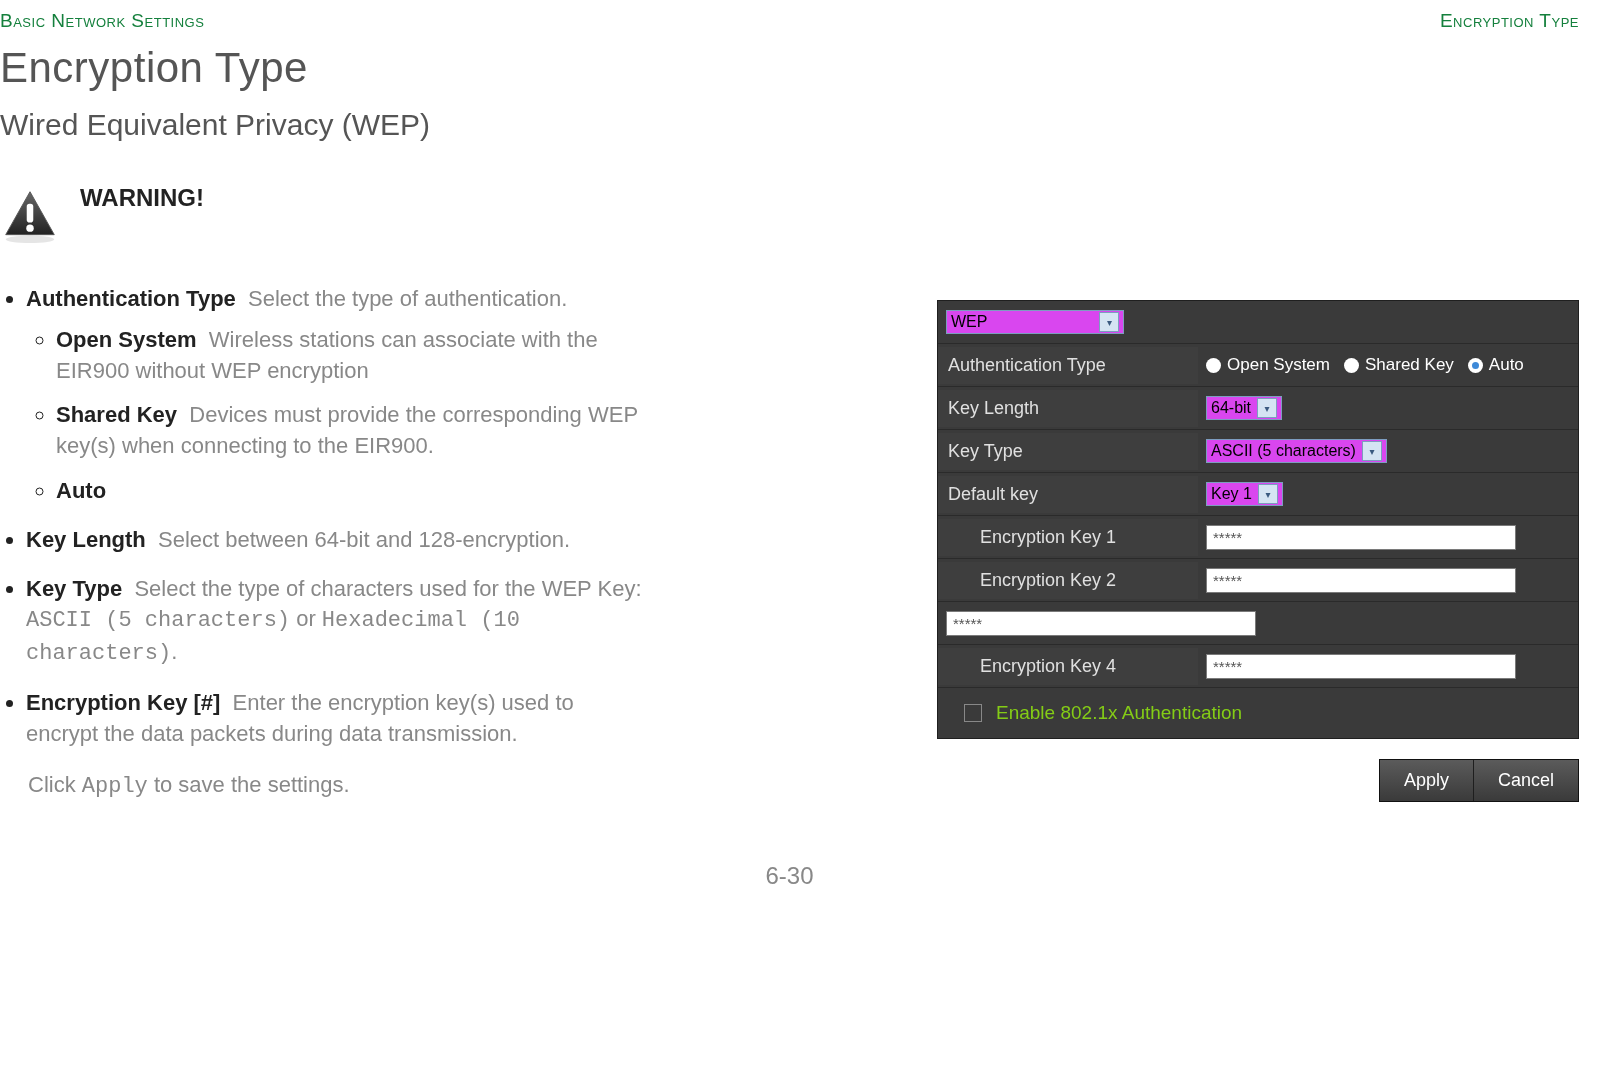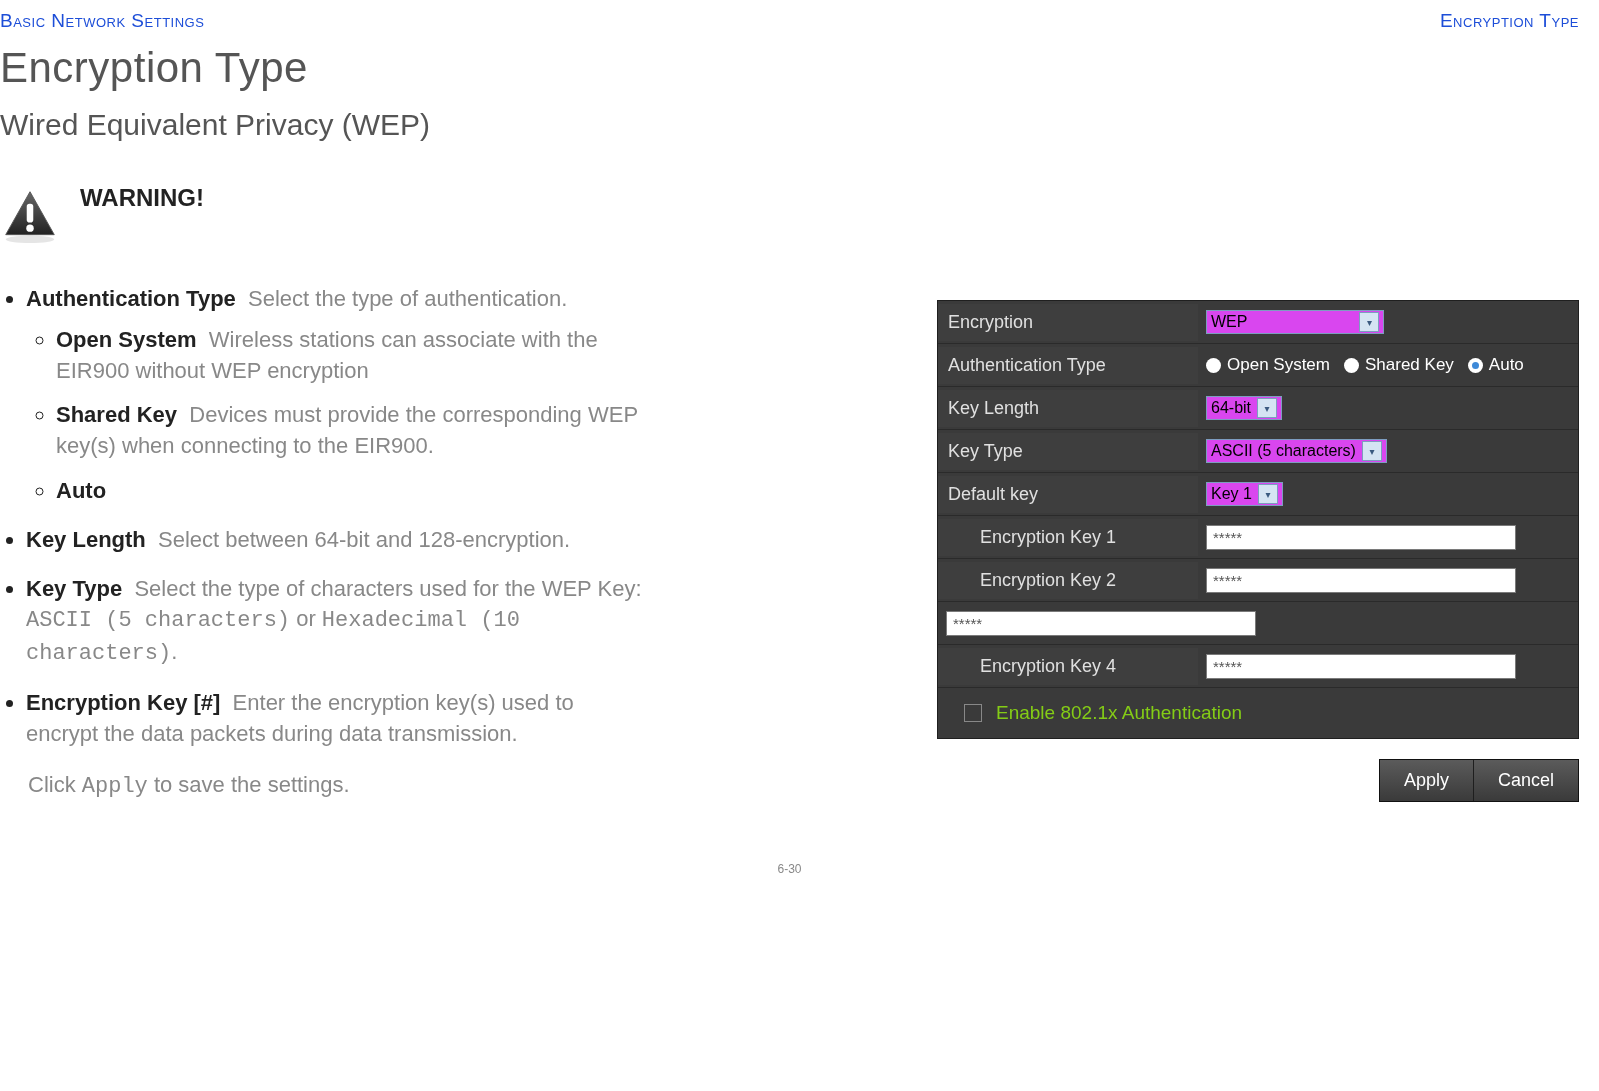--- a/index.html
+++ b/index.html
@@ -9,21 +9,21 @@
     padding: 0 20px 20px 0;
     width: 1599px;
     box-sizing: border-box;
   }
 
   .running-header {
     display: flex;
     justify-content: space-between;
     font-variant: small-caps;
     font-size: 19px;
-    color: #1d4ed8;
+    color: #15803d;
     letter-spacing: 0.5px;
     padding: 10px 0 12px 0;
   }
 
   h1.page-title {
     font-weight: 400;
     font-size: 42px;
     color: #555;
     margin: 0 0 16px 0;
     letter-spacing: 0.5px;
@@ -186,21 +186,21 @@
     font-family: Arial, sans-serif;
     font-size:18px;
     padding: 10px 24px;
     border: none;
   }
   .panel-btn + .panel-btn { border-left:1px solid #1e1e1e;}
 
   .page-number {
     text-align:center;
     color:#888;
-    font-size:12px;
+    font-size:24px;
     margin-top: 60px;
   }
 </style>
 </head>
 <body>
 
 <div class="running-header">
   <span>Basic Network Settings</span>
   <span>Encryption Type</span>
 </div>
@@ -264,21 +264,20 @@
 
     <div class="click-line">
       <span>Click </span><span class="mono">Apply</span><span> to save the settings.</span>
     </div>
   </div>
 
   <div class="panel-column">
     <div class="router-panel">
 
       <div class="rp-row">
-        <div class="rp-label">Encryption</div>
         <div class="rp-field">
           <div class="rp-select">
             <span>WEP</span>
             <span style="display:inline-block;width:100px"></span>
             <span class="sel-arrow">▾</span>
           </div>
         </div>
       </div>
 
       <div class="rp-row">

